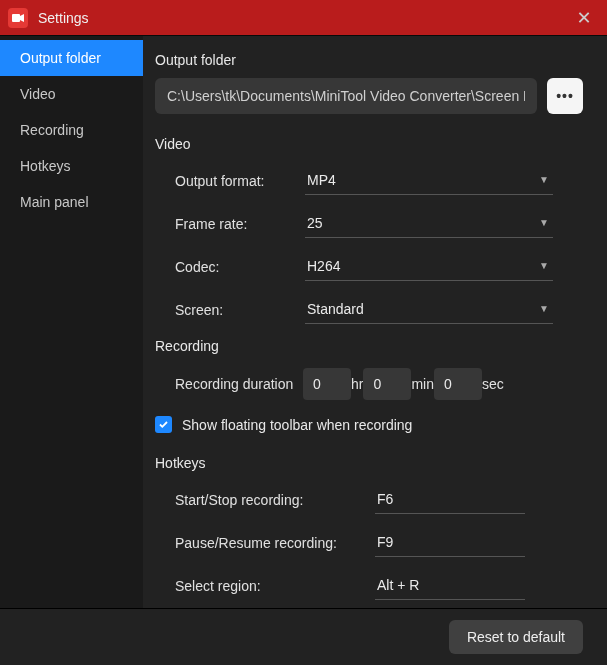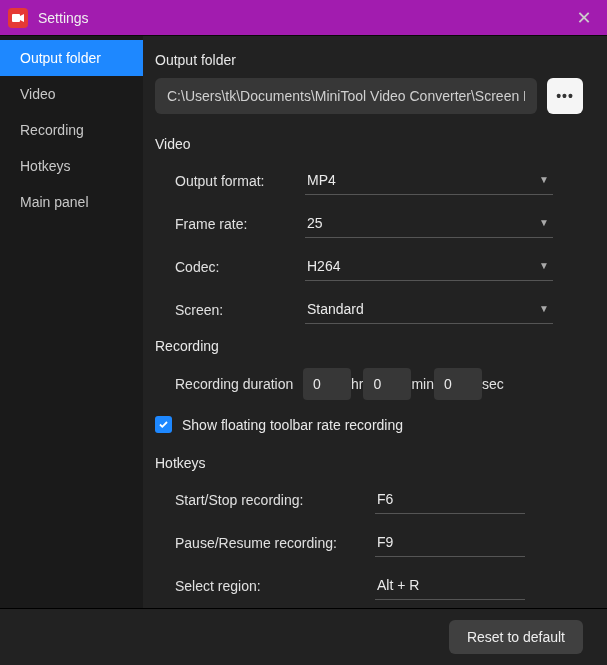--- a/index.html
+++ b/index.html
@@ -12,21 +12,21 @@
       height: 665px;
       background: #1a1a1a;
       font-family: "Segoe UI", Arial, sans-serif;
       font-size: 14px;
       color: #e8e8e8;
       overflow: hidden;
       position: relative;
     }
     .titlebar {
       height: 36px;
-      background: #a21caf;
+      background: #b91c1c;
       display: flex;
       align-items: center;
       padding: 0 0 0 8px;
       border-bottom: 1px solid #0a0a0a;
     }
     .app-icon {
       width: 20px;
       height: 20px;
       background: #e53935;
       border-radius: 4px;
@@ -320,21 +320,21 @@
       <input class="num-input" value="0" style="">
       <span class="unit">sec</span>
     </div>
 
     <div class="checkbox-row">
       <span class="checkbox">
         <svg width="11" height="11" viewBox="0 0 11 11">
           <path d="M2 5.5 L4.3 7.8 L9 3" stroke="#fff" stroke-width="1.8" fill="none"></path>
         </svg>
       </span>
-      <span>Show floating toolbar rate recording</span>
+      <span>Show floating toolbar when recording</span>
     </div>
 
     <div class="section-head">Hotkeys</div>
 
     <div class="form-row">
       <span class="form-label hotkey-label">Start/Stop recording:</span>
       <div class="hotkey-field">F6</div>
     </div>
     <div class="form-row">
       <span class="form-label hotkey-label">Pause/Resume recording:</span>

